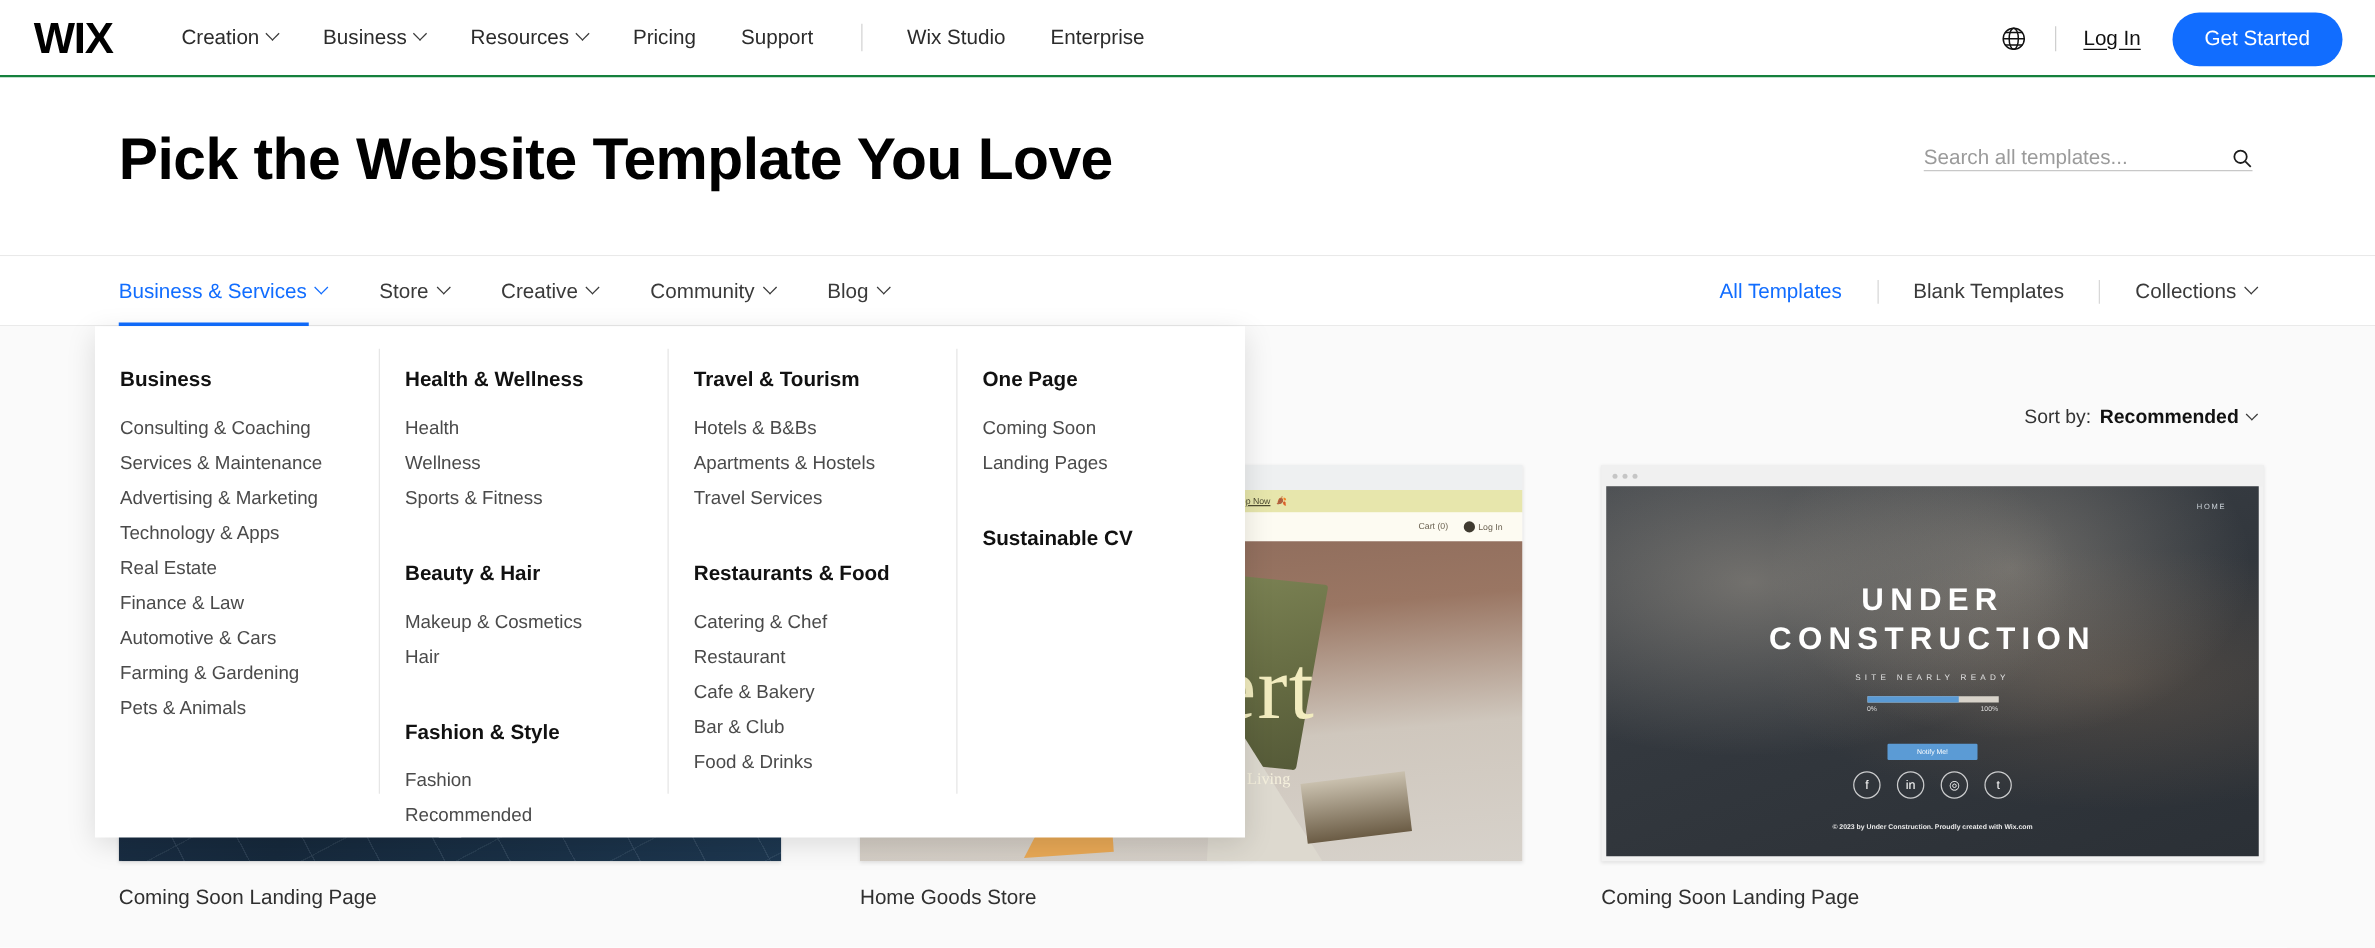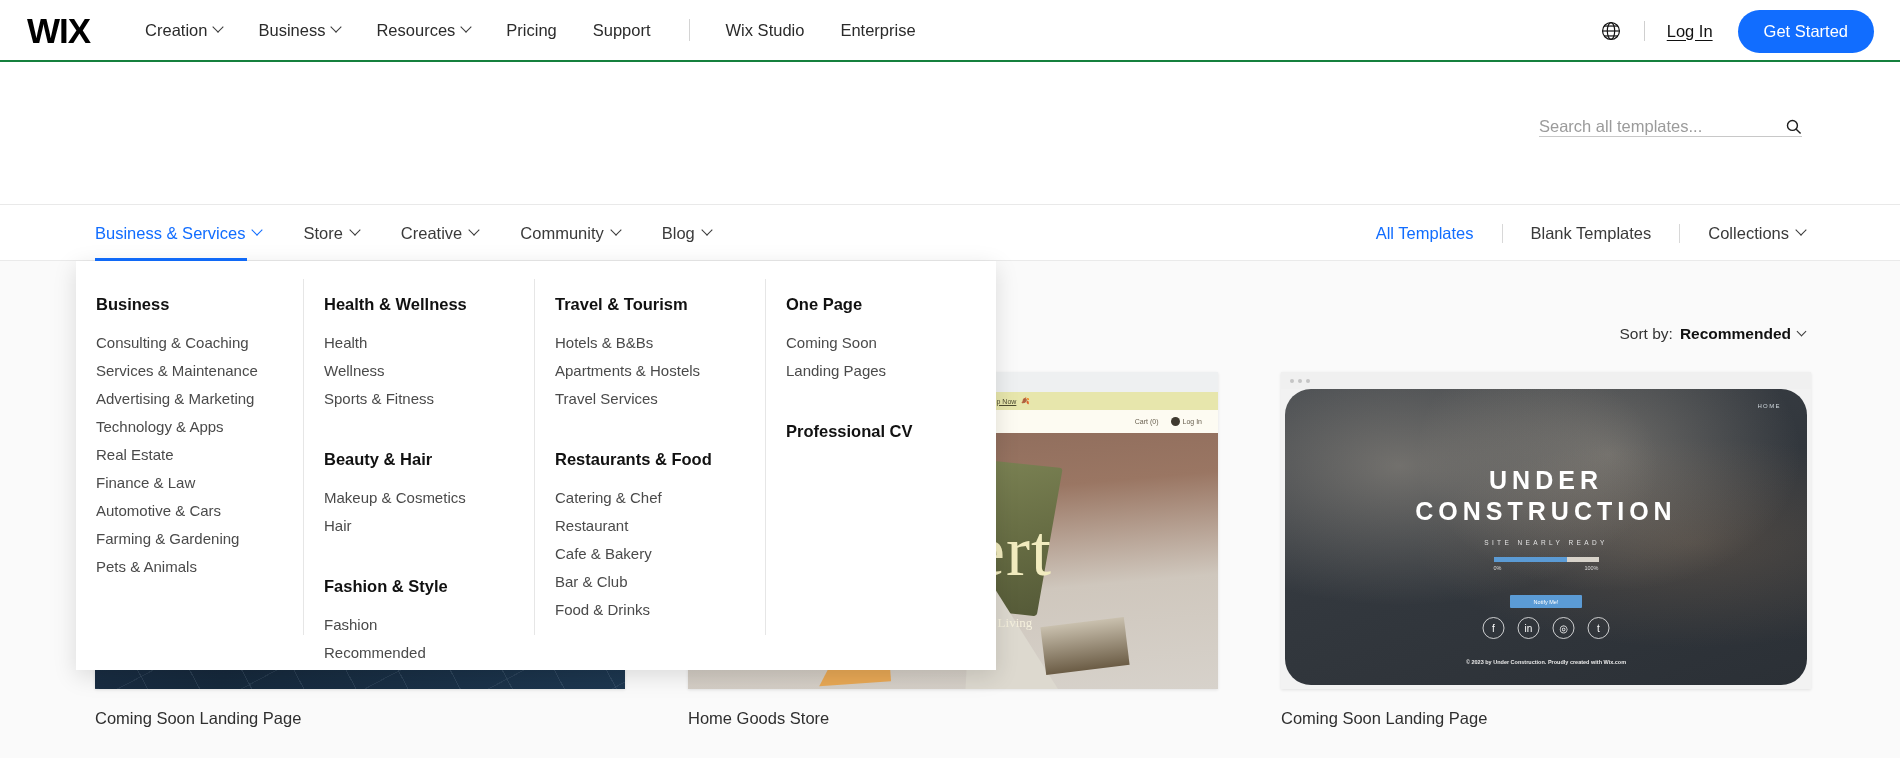--- a/index.html
+++ b/index.html
@@ -276,21 +276,20 @@
   }
   .t3-chrome i { width: 4px; height: 4px; border-radius: 50%; background: #c5c5c5; display: block; }
   .t3-hero {
     position: absolute; left: 4px; right: 4px; top: 17px; bottom: 4px;
     background:
       radial-gradient(ellipse at 22% 26%, rgba(185,175,160,.45) 0%, transparent 45%),
       radial-gradient(ellipse at 62% 22%, rgba(200,188,170,.38) 0%, transparent 42%),
       radial-gradient(ellipse at 78% 52%, rgba(150,120,90,.30) 0%, transparent 48%),
       linear-gradient(160deg, #3e4349 0%, #33383e 45%, #2b3036 100%);
     overflow: hidden;
-    border-radius: 26px;
   }
   .t3-home {
     position: absolute; right: 26px; top: 14px;
     font-size: 6px; letter-spacing: 1.4px; color: #cfd6dc;
   }
   .t3-stack {
     position: absolute; left: 50%; top: 50%;
     transform: translate(-50%,-50%);
     width: 100%; text-align: center; color: #fff;
   }
@@ -407,20 +406,21 @@
       <line x1="4.3" y1="6.6" x2="19.7" y2="6.6"></line>
       <line x1="4.3" y1="17.4" x2="19.7" y2="17.4"></line>
     </svg>
     <div class="vsep"></div>
     <div class="login-link">Log In</div>
     <button class="get-started">Get Started</button>
   </div>
 </div>
 
 <div class="hero">
+  <div class="page-title">Pick the Website Template You Love</div>
   <div class="search-wrap">
     <input class="search-input" type="text" placeholder="Search all templates..." style="">
     <svg class="search-icon" viewBox="0 0 24 24" fill="none" stroke="#1c1c1c" stroke-width="2">
       <circle cx="10.5" cy="10.5" r="7"></circle>
       <line x1="15.8" y1="15.8" x2="22" y2="22"></line>
     </svg>
   </div>
 </div>
 
 <div class="tabsbar">
@@ -605,15 +605,15 @@
     <a class="mega-link">Cafe &amp; Bakery</a>
     <a class="mega-link">Bar &amp; Club</a>
     <a class="mega-link">Food &amp; Drinks</a>
   </div>
 
   <div class="mega-col c4">
     <div class="mega-head">One Page</div>
     <a class="mega-link">Coming Soon</a>
     <a class="mega-link">Landing Pages</a>
 
-    <div class="mega-head spaced">Professional CV</div>
+    <div class="mega-head spaced">Sustainable CV</div>
   </div>
 </div>
 
 </body></html>

